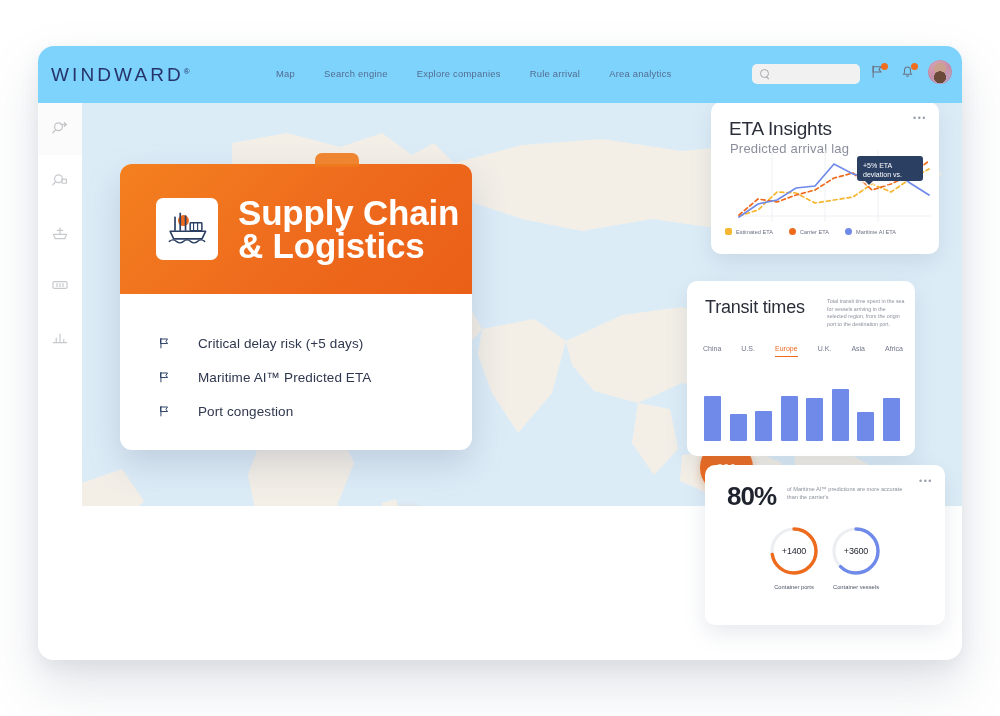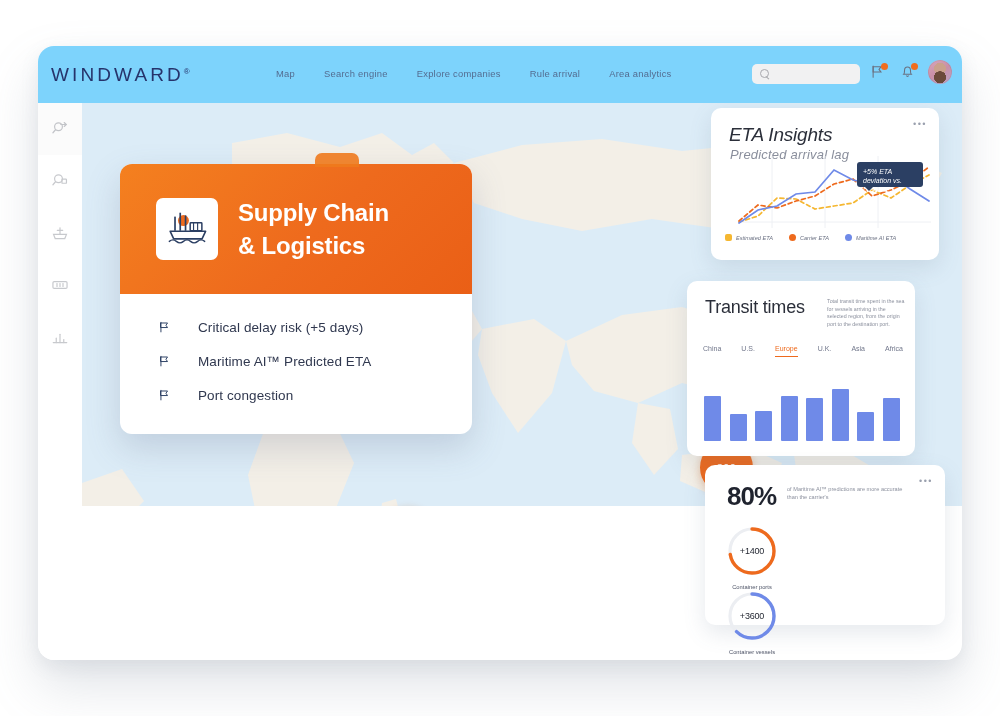--- a/index.html
+++ b/index.html
@@ -253,27 +253,27 @@
     background: #ffffff;
     border-radius: 7px;
     display: flex;
     align-items: center;
     justify-content: center;
     flex: 0 0 auto;
   }
   #callout-title {
     margin-left: 20px;
     color: #ffffff;
-    font-size: 24px;
+    font-size: 35px;
     line-height: 33px;
     font-weight: 700;
     letter-spacing: -0.2px;
   }
   #callout-list {
-    padding: 16px 0 22px 36px;
+    padding: 32px 0 22px 36px;
   }
   .callout-row {
     display: flex;
     align-items: center;
     height: 34px;
   }
   .callout-row .flagicon {
     width: 16px;
     flex: 0 0 auto;
     display: flex;
@@ -287,21 +287,21 @@
   }
 
   
   .panel {
     position: absolute;
     background: #ffffff;
     border-radius: 10px;
     box-shadow: 0 8px 22px rgba(90,105,135,0.15);
     z-index: 25;
   }
-  #panel-eta   { left: 673px; top: 62px;  width: 228px; height: 152px; font-style: italic; }
+  #panel-eta   { left: 673px; top: 56px;  width: 228px; height: 152px; }
   #panel-transit { left: 649px; top: 235px; width: 228px; height: 175px; }
   #panel-kpi   { left: 667px; top: 419px; width: 240px; height: 160px; }
 
   .panel-title {
     position: absolute;
     color: #2b2f3a;
     font-weight: 400;
   }
   .panel-sub {
     position: absolute;
@@ -410,21 +410,20 @@
   
   #kpi-big { left: 22px; top: 16px; font-size: 26px; font-weight: 700; color: #1f232e; letter-spacing: -1px; }
   #kpi-sub { left: 82px; top: 20px; width: 120px; font-size: 5.6px; line-height: 8px; }
   #kpi-donuts {
     position: absolute;
     left: 16px;
     top: 60px;
     width: 208px;
     display: flex;
     justify-content: center;
-    flex-direction: column;
   }
   .donut-wrap { width: 62px; text-align: center; }
   .donut { position: relative; width: 52px; height: 52px; margin: 0 auto; }
   .donut svg { display: block; }
   .donut-val {
     position: absolute;
     left: 0; top: 0;
     width: 52px; height: 52px;
     display: flex;
     align-items: center;

